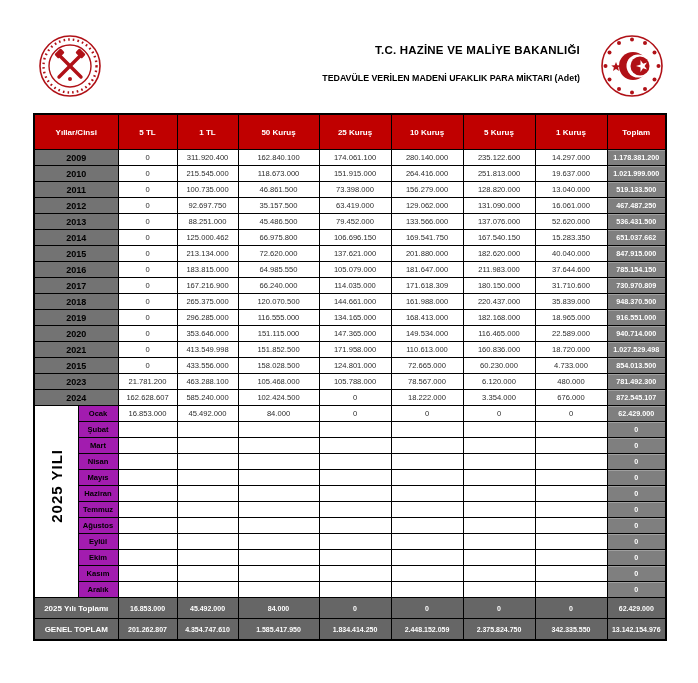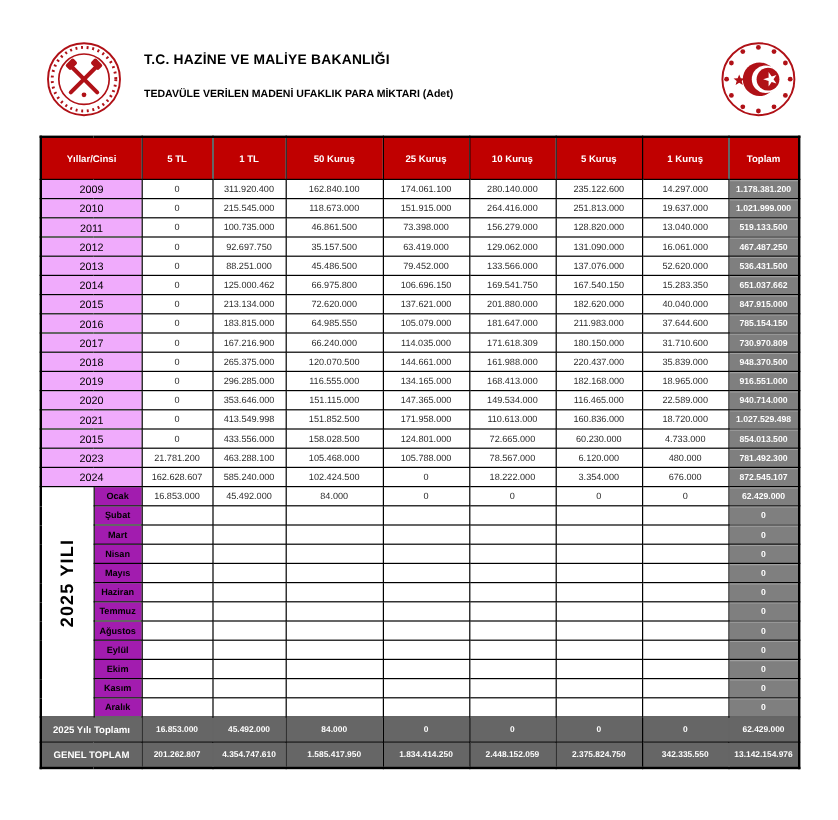--- a/index.html
+++ b/index.html
@@ -3,33 +3,33 @@
 <meta charset="utf-8">
 <style>
   html,body { margin:0; padding:0; background:#ffffff; }
   body { width:698px; height:683px; font-family:"Liberation Sans", sans-serif; color:#000; }
   .page { position:relative; width:698px; height:683px; background:#fff; overflow:hidden; }
 
   .doc-head { position:absolute; top:0; left:0; width:698px; height:112px; }
   .logo { position:absolute; top:34px; width:64px; height:64px; }
   .logo.left { left:38px; }
   .logo.right { left:600px; }
-  .titles { position:absolute; top:44px; left:120px; width:460px; text-align:left; }
+  .titles { position:absolute; top:44px; left:120px; width:460px; text-align:right; }
   .title1 { font-size:11.5px; font-weight:bold; letter-spacing:.2px; }
   .title2 { font-size:11.5px; font-weight:bold; letter-spacing:.2px; margin-top:2px; }
   .subtitle { font-size:8.8px; font-weight:bold; margin-top:17px; }
 
   .tablewrap { position:absolute; top:113px; left:33px; }
   table { border-collapse:collapse; table-layout:fixed; width:632px; border:2px solid #000;padding-left:32px; }
   td,th { border:1px solid #000; padding:0; text-align:center; vertical-align:middle;
           overflow:hidden; white-space:nowrap; }
   thead th { background:var(--red,#c00000); color:#fff; font-size:8px; font-weight:bold; height:34px; }
   tr.yr td { height:15px; }
   tr.mo td { height:15px; }
-  td.ylabel { font-weight:normal; font-size:9px; background:#f0abfc; }
+  td.ylabel { font-weight:bold; font-size:9px; background:#737373; }
   td.mlabel { font-weight:bold; font-size:7.6px; background:#a21caf; }
   td.val { font-size:7.6px; color:#2b2b2b; background:#fff; }
   td.tot { background:var(--grayCol,#7f7f7f); color:#fff; font-weight:bold; font-size:7.2px;
            box-shadow:inset 0 1px 0 rgba(255,255,255,.25); }
   td.vertcell { background:#fff; }
   .vert { transform:rotate(-90deg); font-weight:bold; font-size:15px; letter-spacing:1px; white-space:nowrap; }
   tr.sum td { height:20px; background:var(--grayRow,#666666); color:#fff; font-weight:bold; }
   tr.sum td.slabel { font-size:8px; }
   tr.sum td.val, tr.sum td.tot { font-size:7px; background:var(--grayRow,#666666); box-shadow:none; }
 </style>

